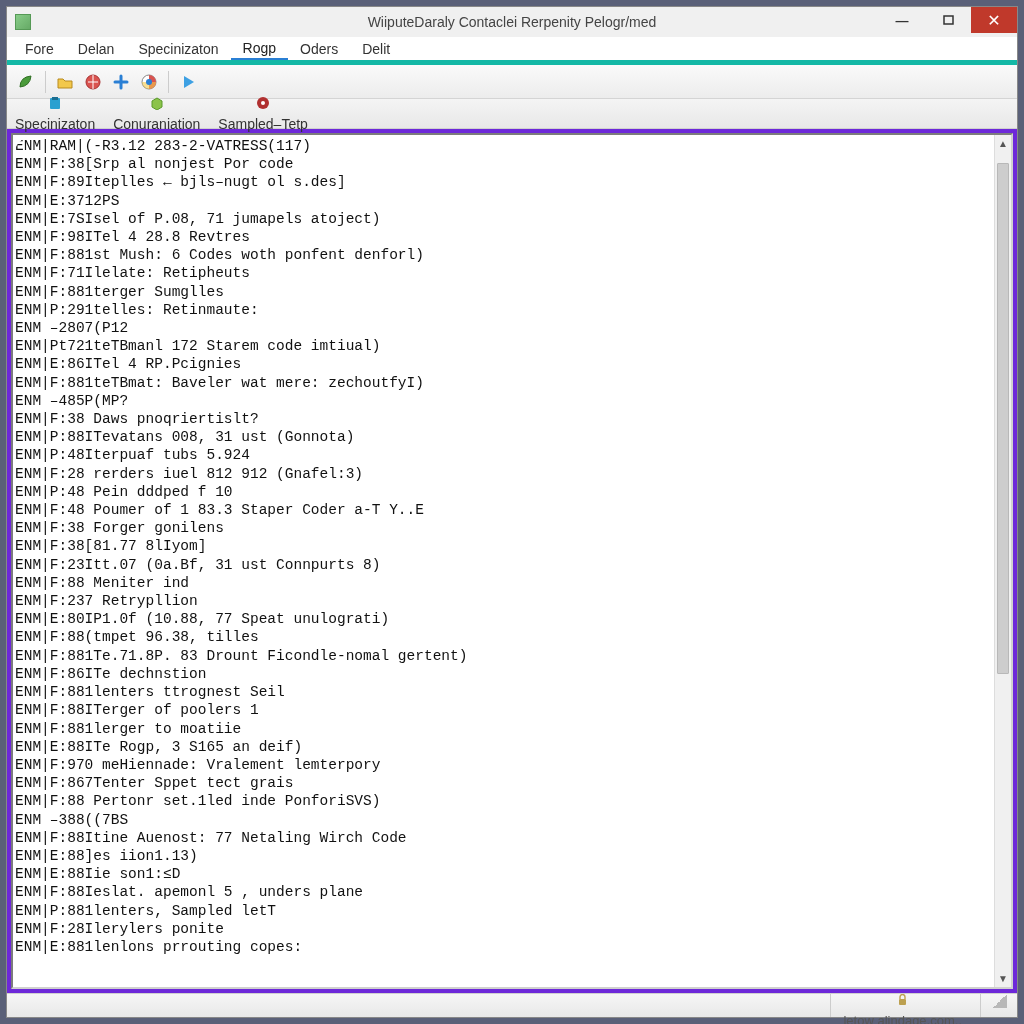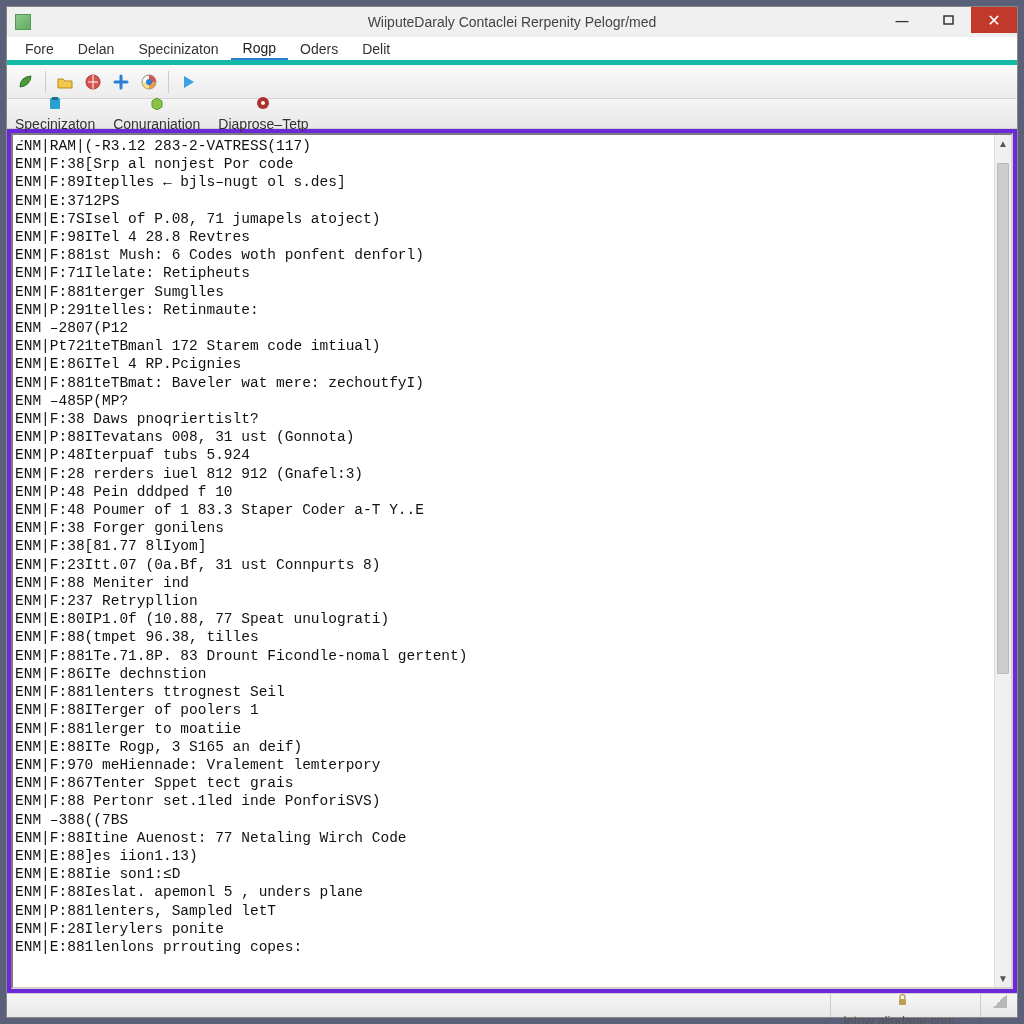--- a/index.html
+++ b/index.html
@@ -277,21 +277,21 @@
       </span>
       <span>Conuraniation</span>
     </div>
     <div class="tab">
       <span class="tab-icon">
         <svg width="14" height="14">
             <circle cx="7" cy="7" r="6" fill="#b03030"></circle>
             <circle cx="7" cy="7" r="2" fill="#fff"></circle>
           </svg>
       </span>
-      <span>Diaprose–Tetp</span>
+      <span>Sampled–Tetp</span>
     </div>
   </div>
 
   <div class="content-wrap">
     <div class="console">
       <pre class="console-text" id="console-text">ENM|RAM|(-R3.12 283-2-VATRESS(117)
 ENM|F:38[Srp al nonjest Por code
 ENM|F:89Iteplles ← bjls–nugt ol s.des]
 ENM|E:3712PS
 ENM|E:7SIsel of P.08, 71 jumapels atoject)

